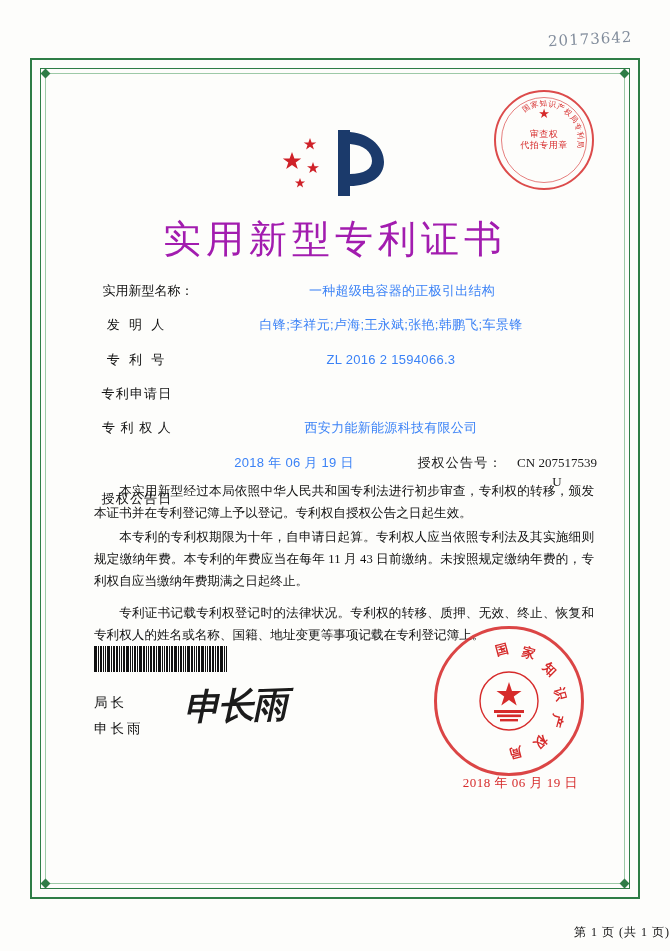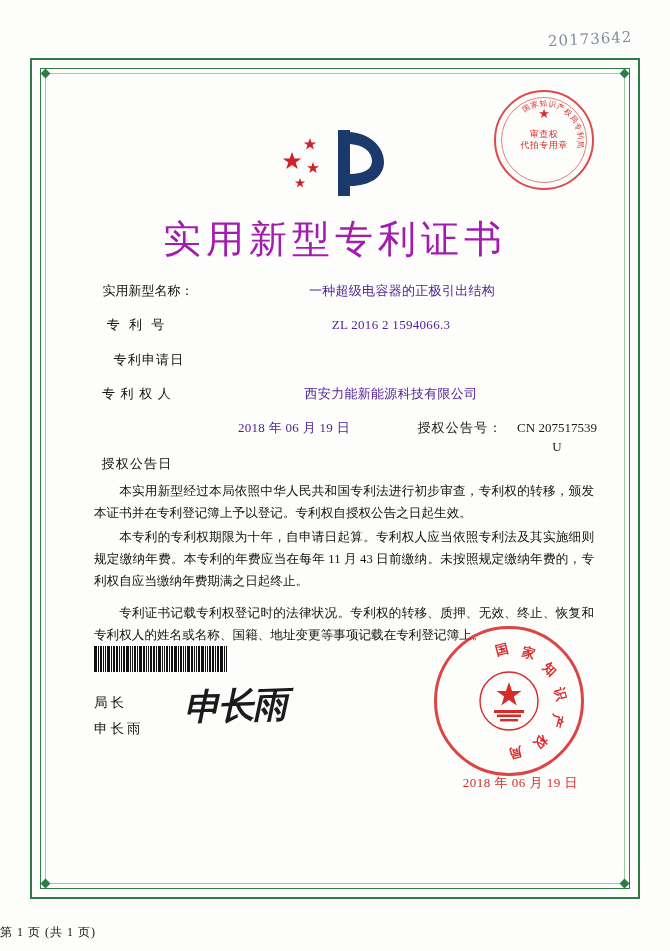--- a/index.html
+++ b/index.html
@@ -197,22 +197,22 @@
   }
   .flabel {
     width: 86px;
     flex: 0 0 86px;
     letter-spacing: 3px;
     color: #111;
     font-family: "Liberation Serif", serif;
   }
   .fvalue {
     flex: 1;
-    color: #4c1d95;
-    font-family: Liberation Serif, serif;
+    color: #3b82f6;
+    font-family: Liberation Sans, sans-serif;
     letter-spacing: .3px;
   }
   .fvalue .l2 { display: block; margin-top: 2px; }
   .frow.two-col .fvalue { flex: 0 0 228px; }
   .sub-label {
     flex: 0 0 104px;
     letter-spacing: 1.2px;
   }
   .sub-value { flex: 1; }
 
@@ -311,21 +311,21 @@
     color: #d62b2b;
     font-size: 13px;
     letter-spacing: .5px;
     font-family: "Liberation Serif", serif;
   }
 
   .page-foot {
     position: absolute;
     left: 0; right: 0;
     bottom: 10px;
-    text-align: left;
+    text-align: right;
     font-size: 12px;
     color: #111;
     letter-spacing: 1px;
     margin-top: 42px;
   }
 </style>
 </head>
 <body>
 
 <div class="page">
@@ -386,28 +386,32 @@
 
     <div class="doc-title">实用新型专利证书</div>
 
     <div class="fields">
 
       <div class="frow">
         <div class="flabel" style="width:108px;flex:0 0 108px;letter-spacing:0;">实用新型名称：</div>
         <div class="fvalue">一种超级电容器的正极引出结构</div>
       </div>
 
+      <div class="frow">
+        <div class="flabel">发 明 人</div>
+        <div class="fvalue">白锋;李祥元;卢海;王永斌;张艳;韩鹏飞;车景锋</div>
+      </div>
 
       <div class="frow">
         <div class="flabel">专 利 号</div>
         <div class="fvalue">ZL 2016 2 1594066.3</div>
       </div>
 
       <div class="frow">
-        <div class="flabel" style="letter-spacing:1.2px;margin-left:12px;">专利申请日</div>
+        <div class="flabel" style="letter-spacing:1.2px;">专利申请日</div>
       </div>
 
       <div class="frow">
         <div class="flabel" style="letter-spacing:1.2px;">专 利 权 人</div>
         <div class="fvalue">西安力能新能源科技有限公司</div>
       </div>
 
 
       <div class="frow two-col">
         <div class="flabel" style="letter-spacing:1.2px;margin-top:36px;">授权公告日</div>

